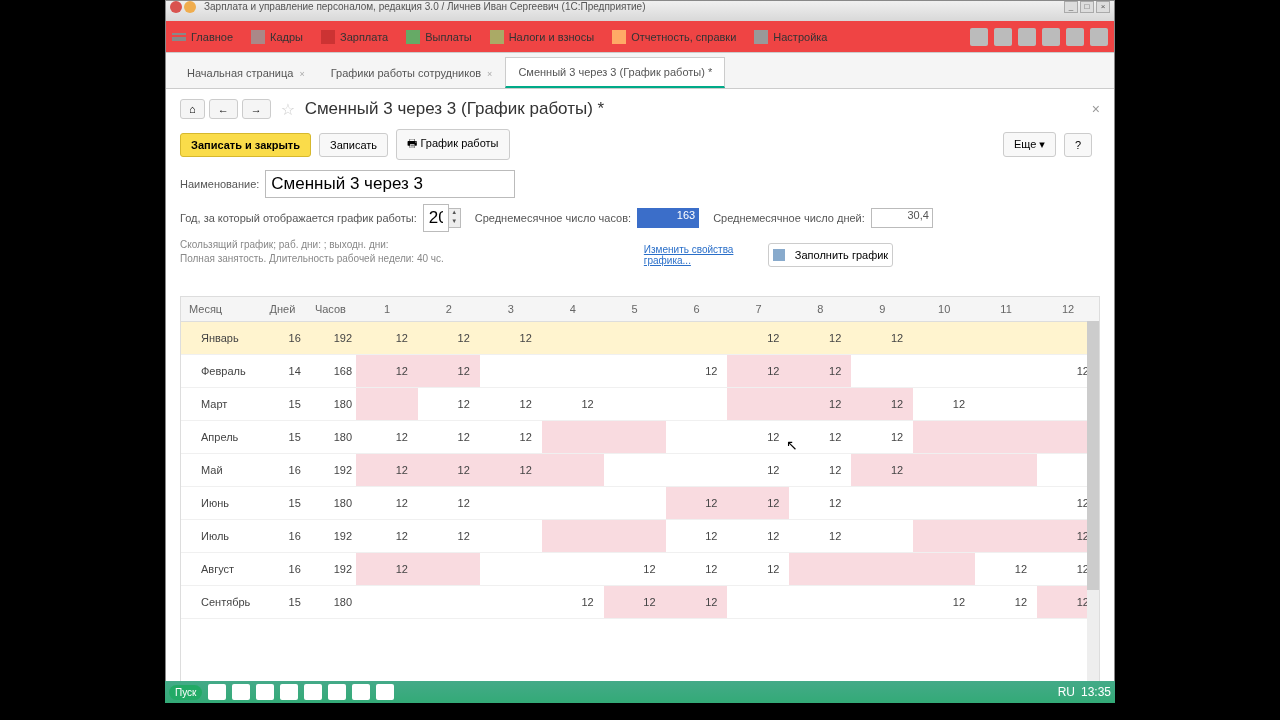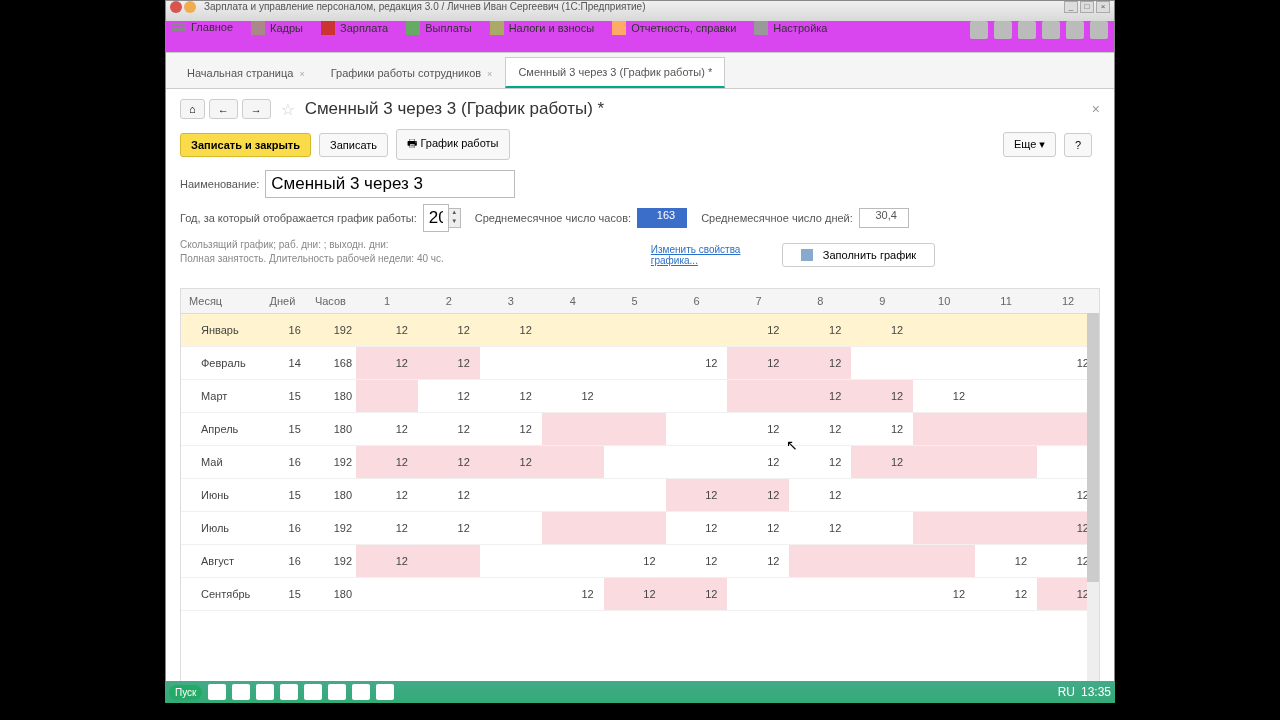--- a/index.html
+++ b/index.html
@@ -4,21 +4,21 @@
 <style>
 * { box-sizing: border-box; margin: 0; padding: 0; font-family: Arial, sans-serif; }
 body { background: #000; width: 1280px; height: 720px; overflow: hidden; position: relative; }
 .desktop { position: absolute; left: 165px; top: 0; width: 950px; height: 698px; background: #e8e8e8; border: 1px solid #888; }
 .titlebar { height: 20px; background: linear-gradient(#f0f0f0,#d8d8d8); display: flex; padding: 0 4px; font-size: 10px; color: #555; }
 .titlebar .dot { width: 12px; height: 12px; border-radius: 50%; margin-right: 2px; }
 .titlebar .red { background: #d9534f; }
 .titlebar .orange { background: #f0ad4e; }
 .titlebar .title-text { margin-left: 6px; flex: 1; }
 .titlebar .win-btn { width: 14px; height: 12px; margin-left: 2px; background: #ddd; border: 1px solid #aaa; font-size: 8px; text-align: center; line-height: 10px; }
-.mainmenu { height: 32px; background: #d946ef; border-bottom: 1px solid #ccc; display: flex; align-items: flex-start; padding: 0 6px; }
+.mainmenu { height: 32px; background: #ef4444; border-bottom: 1px solid #ccc; display: flex; align-items: center; padding: 0 6px; }
 .mainmenu .item { display: flex; align-items: center; margin-right: 18px; font-size: 11px; color: #333; cursor: pointer; }
 .mainmenu .icon { width: 14px; height: 14px; margin-right: 5px; background: #888; }
 .mainmenu .icon.burger { background: transparent; border-top: 2px solid #888; border-bottom: 2px solid #888; height: 8px; position: relative; }
 .mainmenu .icon.burger::after { content:''; position:absolute; top:2px; width:14px; border-top:2px solid #888; }
 .mainmenu .icon.people{background:#a88;}
 .mainmenu .icon.money{background:#c33;}
 .mainmenu .icon.up{background:#6a6;}
 .mainmenu .icon.pct{background:#aa6;}
 .mainmenu .icon.doc{background:#fa6;}
 .mainmenu .icon.gear{background:#999;}
@@ -36,26 +36,26 @@
 .close-page { margin-left: auto; font-size: 14px; color: #999; cursor:pointer; }
 .toolbar { display: flex; align-items: center; margin-bottom: 10px; }
 .btn { border: 1px solid #ccc; padding: 5px 10px; font-size: 11px; margin-right: 8px; cursor:pointer; border-radius: 3px; background: #f8f8f8; }
 .btn.primary { background: #fadc4a; border-color: #d6b82e; font-weight: bold; }
 .field-row { display: flex; align-items: center; margin-bottom: 6px; font-size: 11px; color: #555; }
 .field-row label { margin-right: 6px; }
 .field-row input[type=text] { border: 1px solid #bbb; padding: 3px 5px; font-size: 17px; }
 .field-row .year { width: 26px; text-align: center; }
 .field-row .spinner { border: 1px solid #bbb; border-left: none; width: 12px; height: 20px; display: flex; flex-direction: column; }
 .field-row .spinner div { flex:1; font-size:6px; text-align:center; background:#eee; }
-.field-row .numbox { width: 50px; text-align: right; padding-right: 11px; height: 20px; border: 1px solid #bbb; }
+.field-row .numbox { width: 62px; text-align: right; padding-right: 3px; height: 20px; border: 1px solid #bbb; }
 .field-row .numbox.highlight { background:#3b6ec9; color:#fff; border-color:#3b6ec9; }
 .desc { font-size: 10px; color: #888; line-height: 1.4; margin-bottom: 6px; }
-.meta { display: flex; align-items: center; margin-bottom: 16px; gap: 7px; }
+.meta { display: flex; align-items: center; margin-bottom: 24px; }
 .link { color: #2a6fc9; font-size: 10px; text-decoration: underline; margin-left: 200px; cursor:pointer; max-width: 100px; }
-.fill-btn { border: 1px solid #ccc; padding: 5px 18px; font-size: 11px; margin-left: 24px; cursor:pointer; border-radius: 3px; background: #fff; display: flex; align-items:center; }
+.fill-btn { border: 1px solid #ccc; padding: 5px 4px; font-size: 11px; margin-left: 24px; cursor:pointer; border-radius: 3px; background: #fff; display: flex; align-items:center; }
 .fill-btn .ico { width:12px; height:12px; background:#8ac; margin-right:10px; }
 .grid-wrap { border: 1px solid #ddd; height: 422px; overflow: hidden; position: relative; }
 .grid { width: 100%; border-collapse: collapse; font-size: 11px; }
 .grid th { background: #f5f5f5; padding: 6px 4px; text-align: center; font-weight: normal; color: #666; border-bottom: 1px solid #ddd; }
 .grid th.month { text-align: left; padding-left: 8px; width: 74px; }
 .grid th.days { width: 42px; }
 .grid th.hours { width: 48px; }
 .grid td { padding: 10px 4px; text-align: right; border-bottom: 1px solid #f0f0f0; color: #444; }
 .grid td.month { text-align: left; padding-left: 20px; }
 .grid td.day { width: 58px; padding-right: 10px; }

